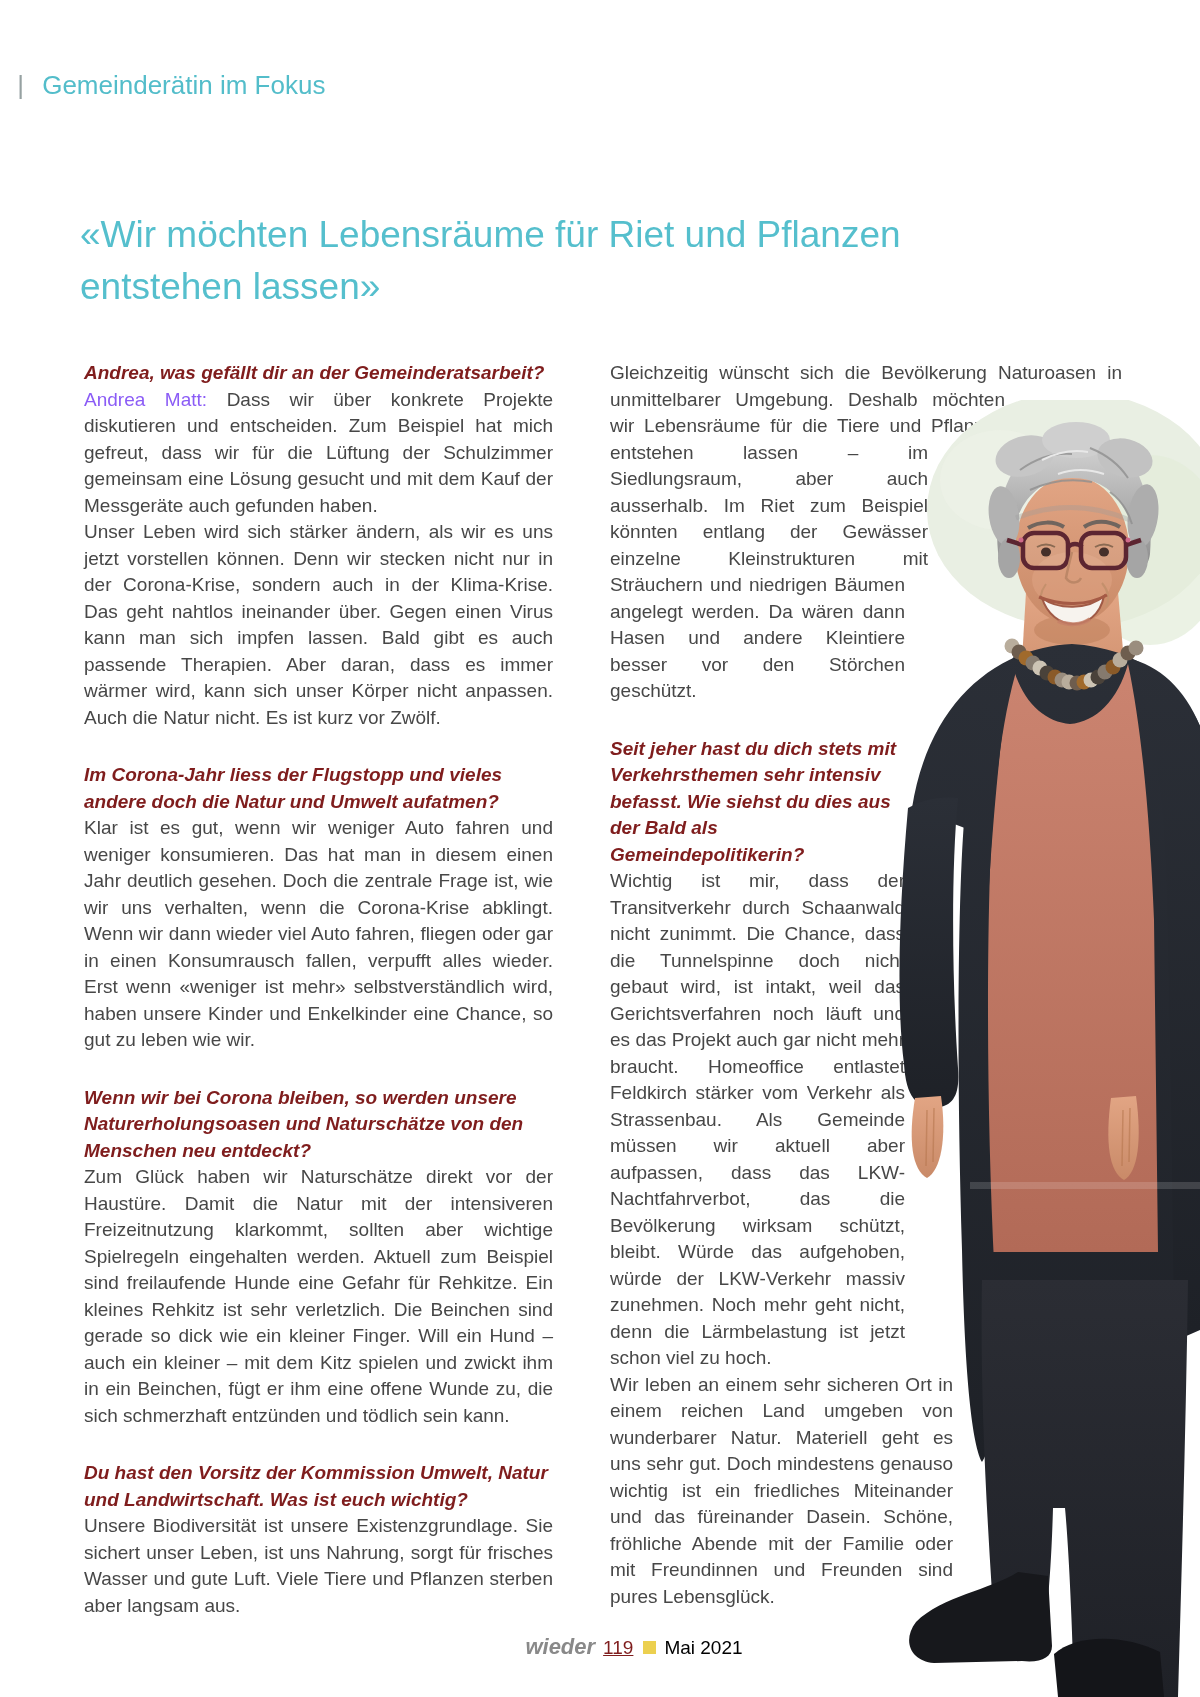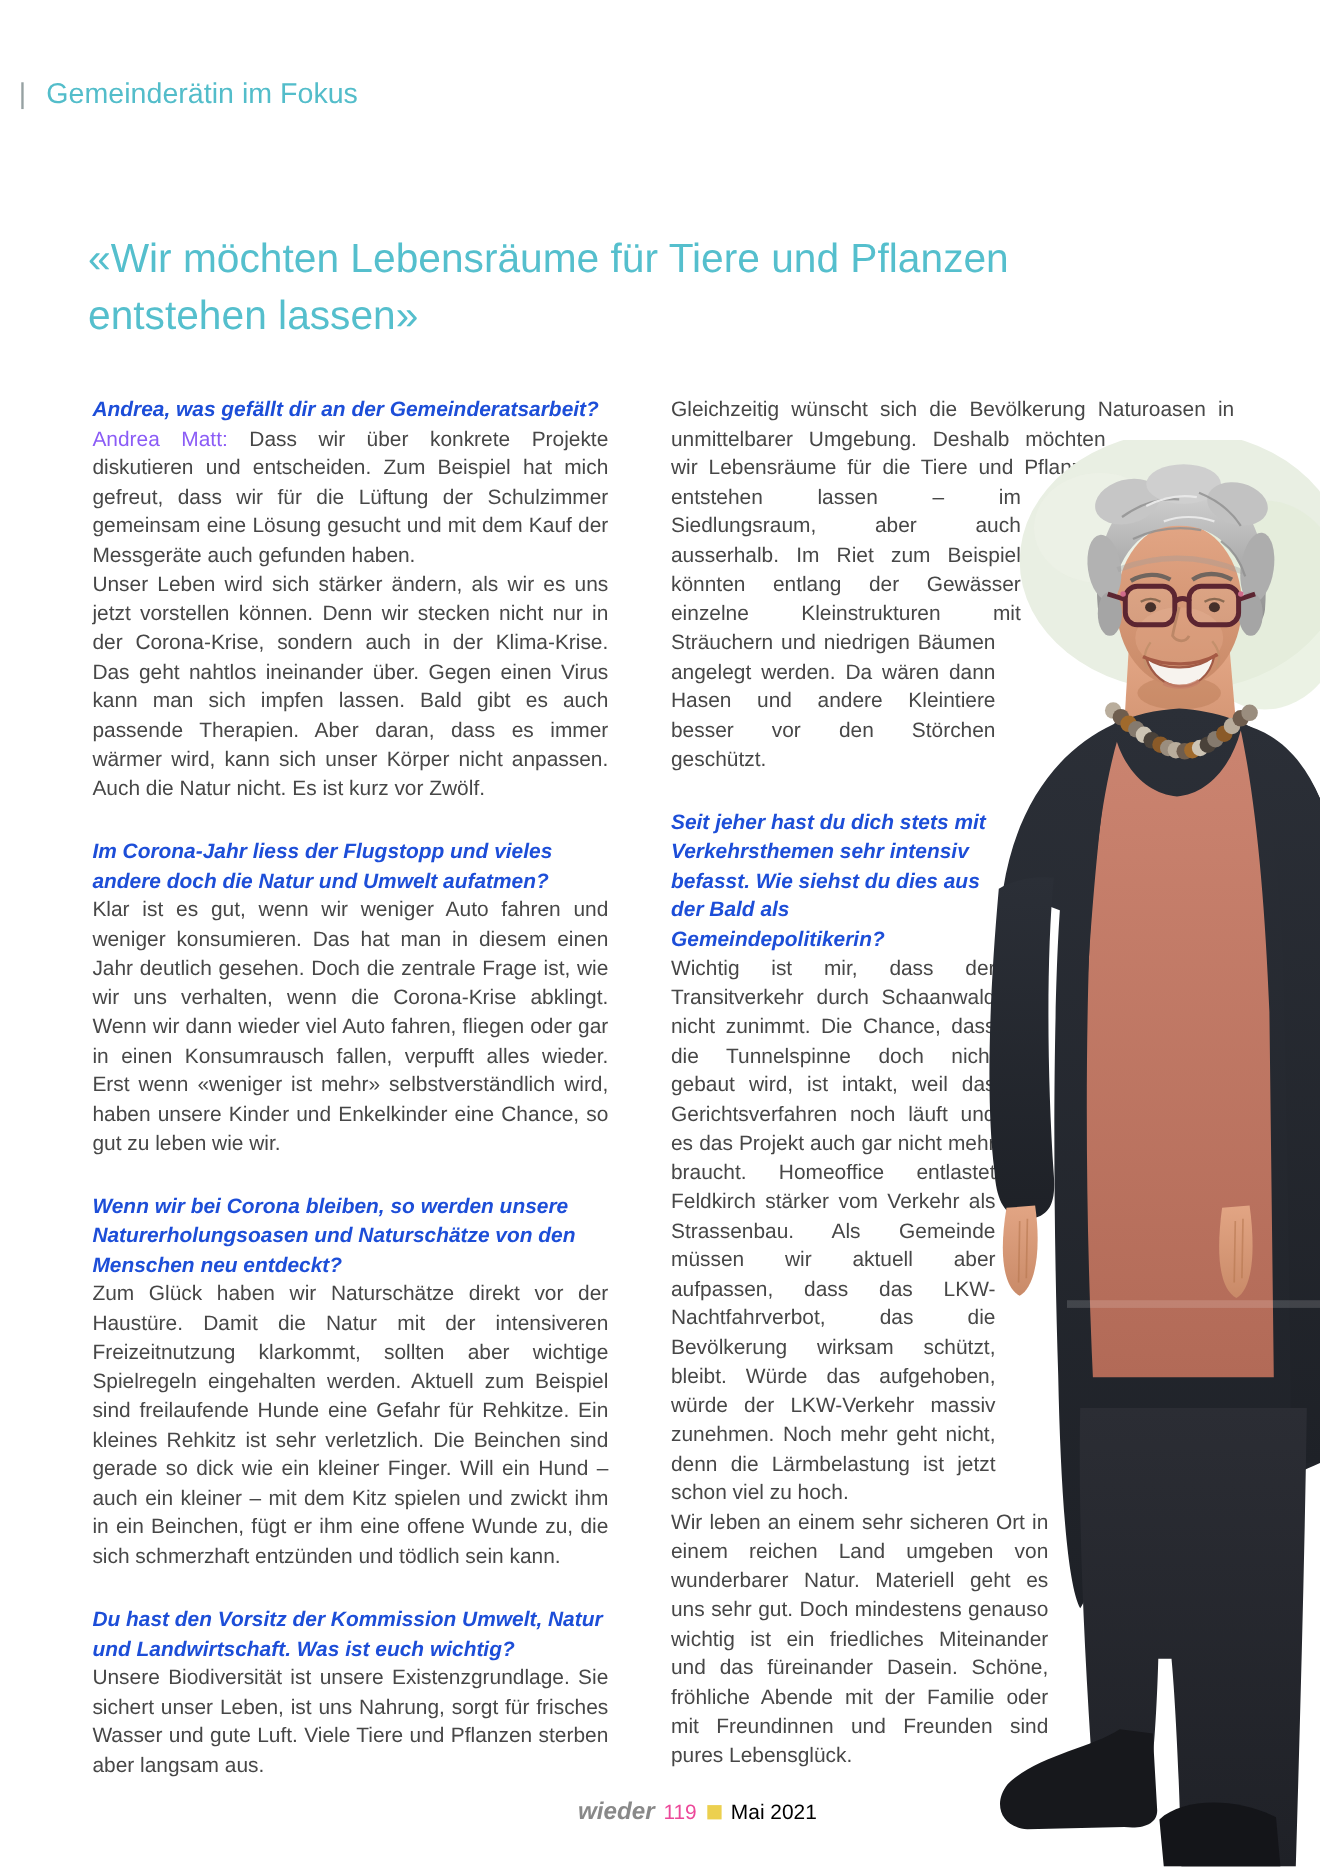--- a/index.html
+++ b/index.html
@@ -14,54 +14,54 @@
   .pg-sep{color:#96a1a2;margin:0 11px;font-weight:300;}
   .pg-section{color:#53bdca;}
   
   .article-title{
     position:absolute;left:80px;top:184px;width:930px;
     font-size:37px;line-height:52px;color:#55bfcd;font-weight:400;
   }
   
   .col{position:absolute;top:360px;font-size:19px;line-height:26.5px;color:#474747;}
   .col p{margin:0;text-align:justify;}
-  .col p.q{font-weight:bold;font-style:italic;color:#1d4ed8;text-align:left;margin-top:31px;}
+  .col p.q{font-weight:bold;font-style:italic;color:#7f1d1d;text-align:left;margin-top:31px;}
   .col p.q:first-child{margin-top:0;}
   .col-left{left:84px;width:469px;}
   .col-right{left:610px;width:513px;}
   .speaker{color:#8b5cf6;}
   
   .fs{float:right;clear:right;}
   .fs0{width:1px;height:50px;}
   .fs1{width:118px;height:53px;}
   .fs2{width:195px;height:133px;}
   .fs3{width:218px;height:754px;}
   .fs4{width:170px;height:300px;}
   
   .page-footer{position:absolute;top:1634px;left:0;width:100%;text-align:center;color:#8d8d8d;font-size:19px;}
   .page-footer .inner{display:inline-block;transform:translateX(34px);}
   .mag-name{font-style:italic;font-weight:bold;font-size:22px;color:#898989;margin-right:8px;}
-  .mag-issue{color:#ec4899;}
+  .mag-issue{color:#7f1d1d;text-decoration:underline;}
   .mag-square{display:inline-block;width:13px;height:13px;background:#ecd04f;margin:0 8px 0 10px;}
   .mag-date{color:#000000;}
   
   .photo-wrap{position:absolute;left:820px;top:400px;width:380px;height:1297px;overflow:hidden;}
 </style>
 </head>
 <body>
 
 <div class="page-header">
   <div class="inner">
     <span class="pg-num">35</span>
     <span class="pg-sep">|</span>
     <span class="pg-section">Gemeinderätin im Fokus</span>
   </div>
 </div>
 
-<h1 class="article-title">«Wir möchten Lebensräume für Tiere und Pflanzen entstehen lassen»</h1>
+<h1 class="article-title">«Wir möchten Lebensräume für Riet und Pflanzen entstehen lassen»</h1>
 
 <div class="col col-left">
   <p class="q">Andrea, was gefällt dir an der Gemeinderatsarbeit?</p>
   <p class="a"><span class="speaker">Andrea Matt:</span> <span>Dass wir über konkrete Projekte diskutieren und entscheiden. Zum Beispiel hat mich gefreut, dass wir für die Lüftung der Schulzimmer gemeinsam eine Lösung gesucht und mit dem Kauf der Messgeräte auch gefunden haben.</span></p>
   <p class="a">Unser Leben wird sich stärker ändern, als wir es uns jetzt vorstellen können. Denn wir stecken nicht nur in der Corona-Krise, sondern auch in der Klima-Krise. Das geht nahtlos ineinander über. Gegen einen Virus kann man sich impfen lassen. Bald gibt es auch passende Therapien. Aber daran, dass es immer wärmer wird, kann sich unser Körper nicht anpassen. Auch die Natur nicht. Es ist kurz vor Zwölf.</p>
   <p class="q">Im Corona-Jahr liess der Flugstopp und vieles andere doch die Natur und Umwelt aufatmen?</p>
   <p class="a">Klar ist es gut, wenn wir weniger Auto fahren und weniger konsumieren. Das hat man in diesem einen Jahr deutlich gesehen. Doch die zentrale Frage ist, wie wir uns verhalten, wenn die Corona-Krise abklingt. Wenn wir dann wieder viel Auto fahren, fliegen oder gar in einen Konsumrausch fallen, verpufft alles wieder. Erst wenn «weniger ist mehr» selbstverständlich wird, haben unsere Kinder und Enkelkinder eine Chance, so gut zu leben wie wir.</p>
   <p class="q">Wenn wir bei Corona bleiben, so werden unsere Naturerholungsoasen und Naturschätze von den Menschen neu entdeckt?</p>
   <p class="a">Zum Glück haben wir Naturschätze direkt vor der Haustüre. Damit die Natur mit der intensiveren Freizeitnutzung klarkommt, sollten aber wichtige Spielregeln eingehalten werden. Aktuell zum Beispiel sind freilaufende Hunde eine Gefahr für Rehkitze. Ein kleines Rehkitz ist sehr verletzlich. Die Beinchen sind gerade so dick wie ein kleiner Finger. Will ein Hund – auch ein kleiner – mit dem Kitz spielen und zwickt ihm in ein Beinchen, fügt er ihm eine offene Wunde zu, die sich schmerzhaft entzünden und tödlich sein kann.</p>
   <p class="q">Du hast den Vorsitz der Kommission Umwelt, Natur und Landwirtschaft. Was ist euch wichtig?</p>

